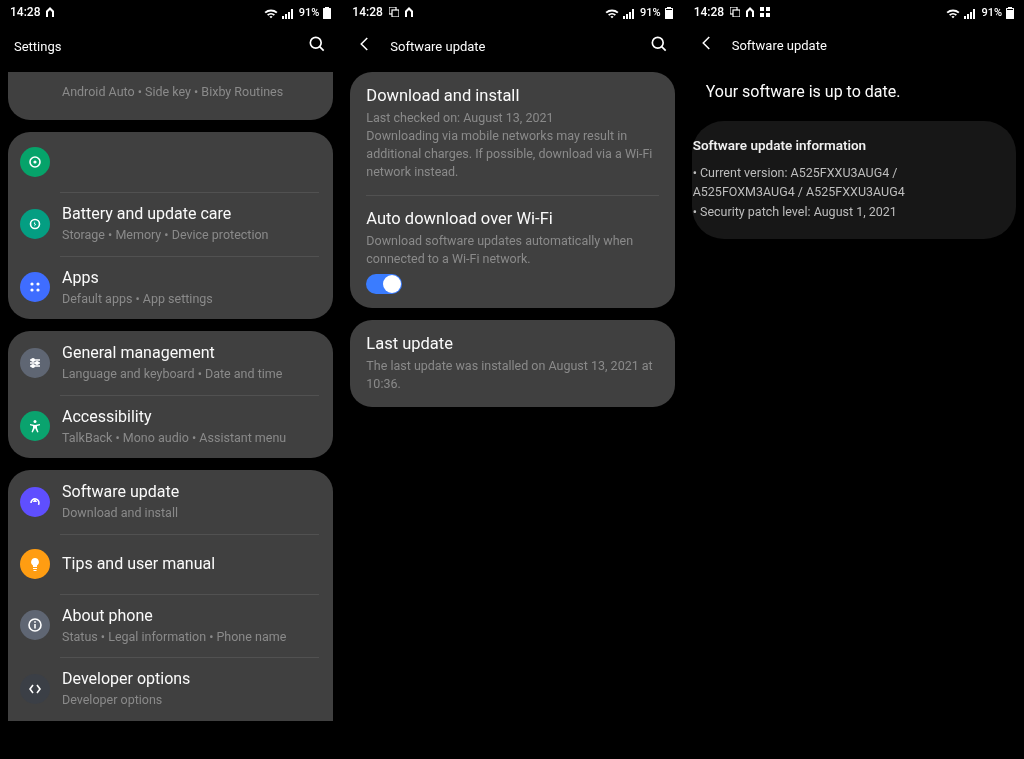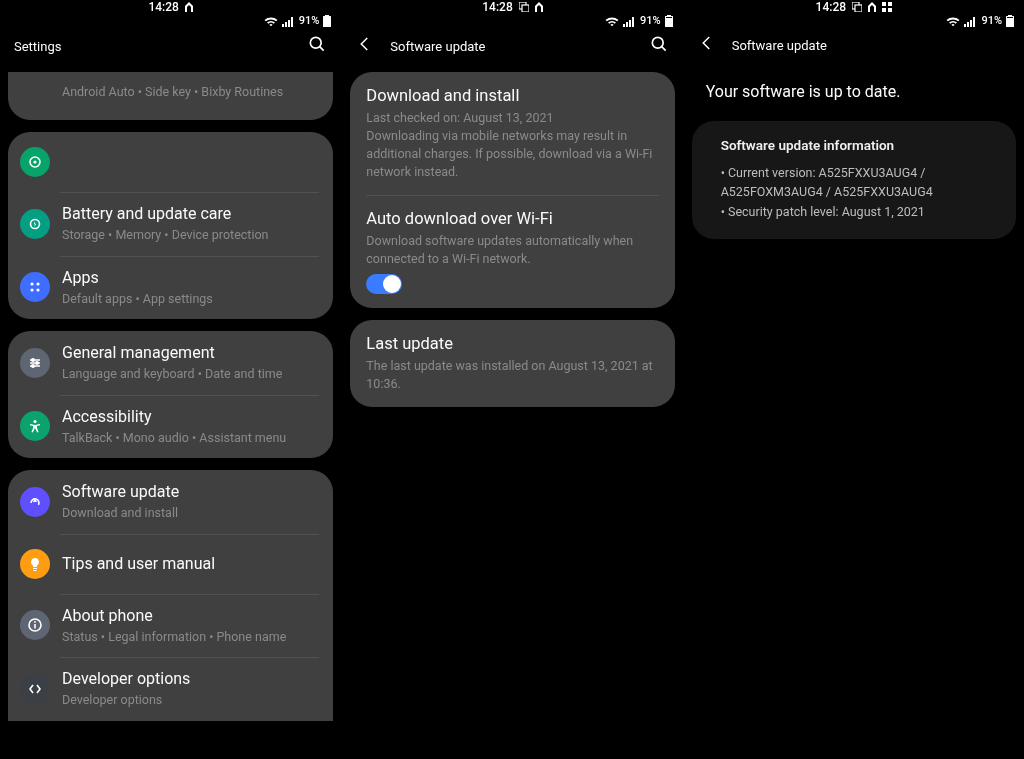--- a/index.html
+++ b/index.html
@@ -23,21 +23,20 @@
 
   
   .statusbar {
     height: 24px;
     display: flex;
     align-items: center;
     padding: 0 10px;
     font-size: 12px;
     font-weight: 500;
     color: #fff;
-    flex-direction: column;
   }
   .sb-left { display: flex; align-items: center; gap: 6px; }
   .sb-right { margin-left: auto; display: flex; align-items: flex-end; gap: 4px; font-size: 11px; }
   .sb-icon { display: inline-flex; align-items: center; }
   .sb-icon svg { display: block; }
 
   
   .header {
     display: flex;
     align-items: center;
@@ -138,23 +137,23 @@
 
   
   .big-msg {
     font-size: 16px;
     font-weight: 400;
     padding: 12px 22px 20px 22px;
     color: #fdfdfd;
   }
   .info-card {
     background: #171717;
-    border-radius: 22px;
+    border-radius: 32px;
     margin: 0 8px;
-    padding: 16px 18px 18px 29px;
+    padding: 16px 18px 18px 1px;
   }
   .info-title {
     font-size: 13.5px;
     font-weight: 600;
     margin-bottom: 10px;
     color: #f0f0f0;
   }
   .info-line {
     font-size: 12.5px;
     color: #bdbdbd;

